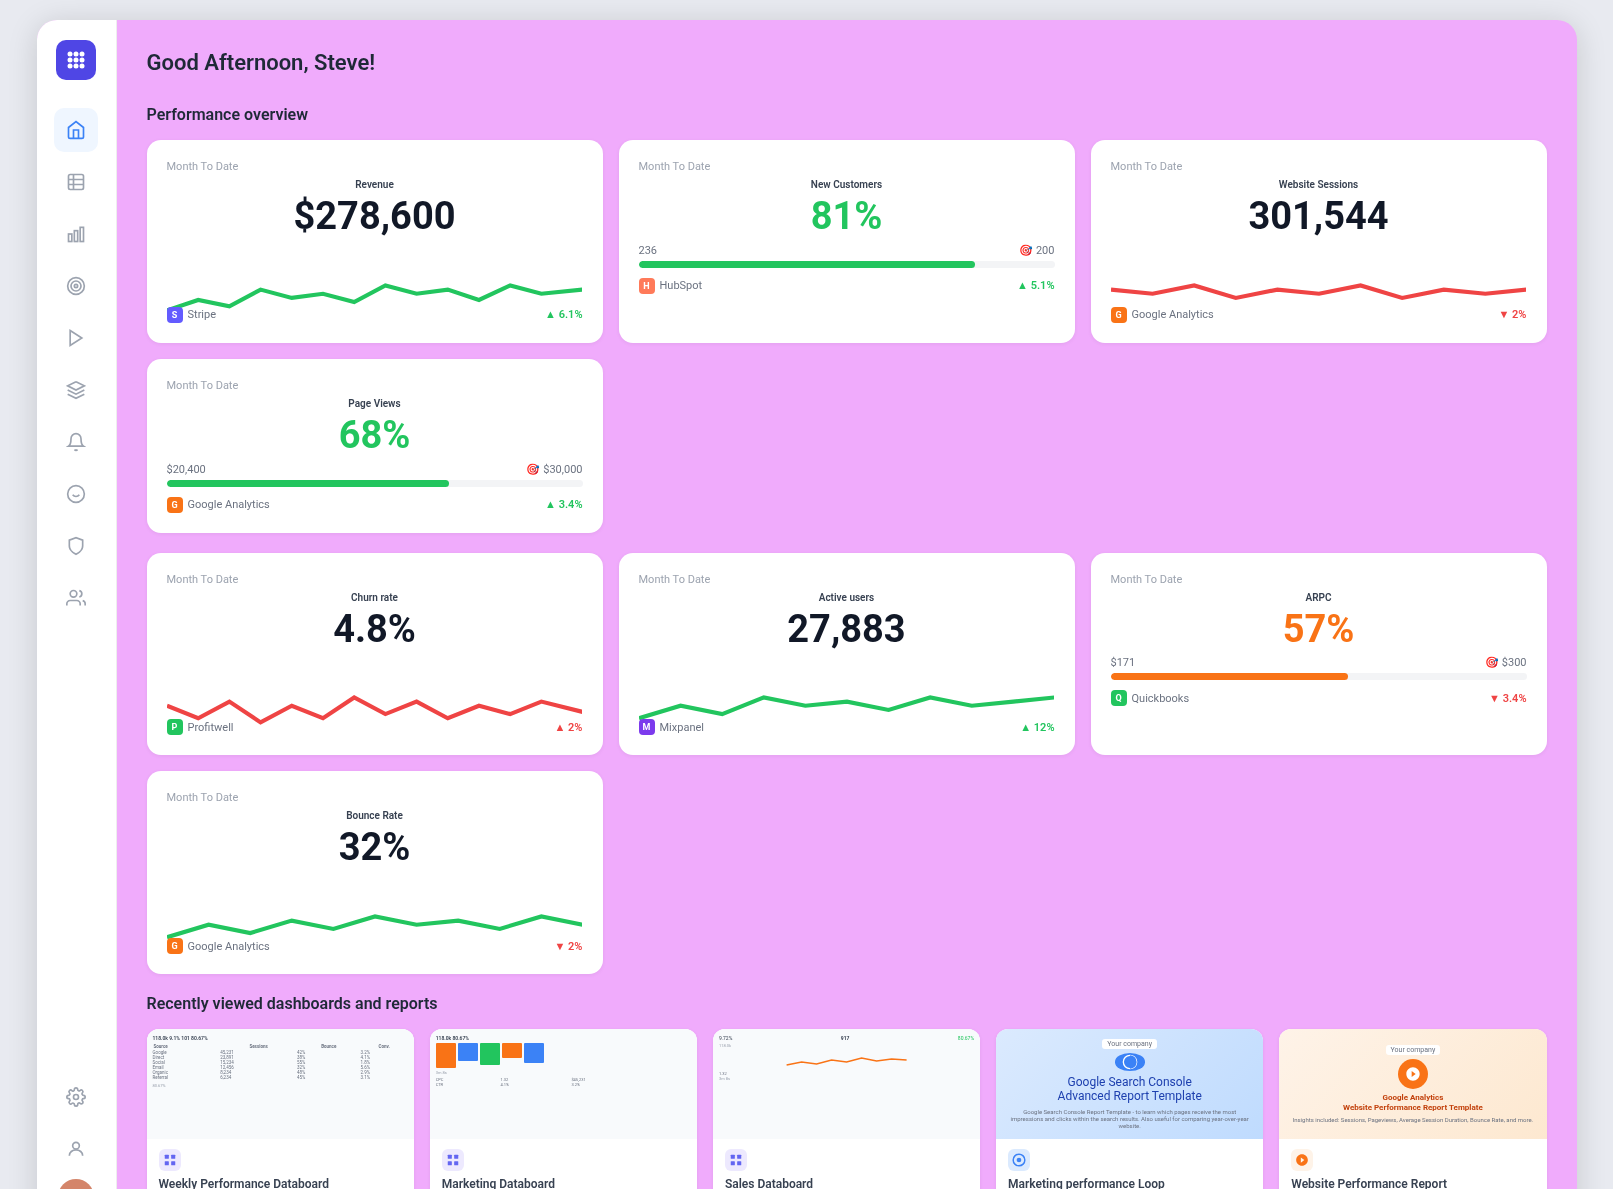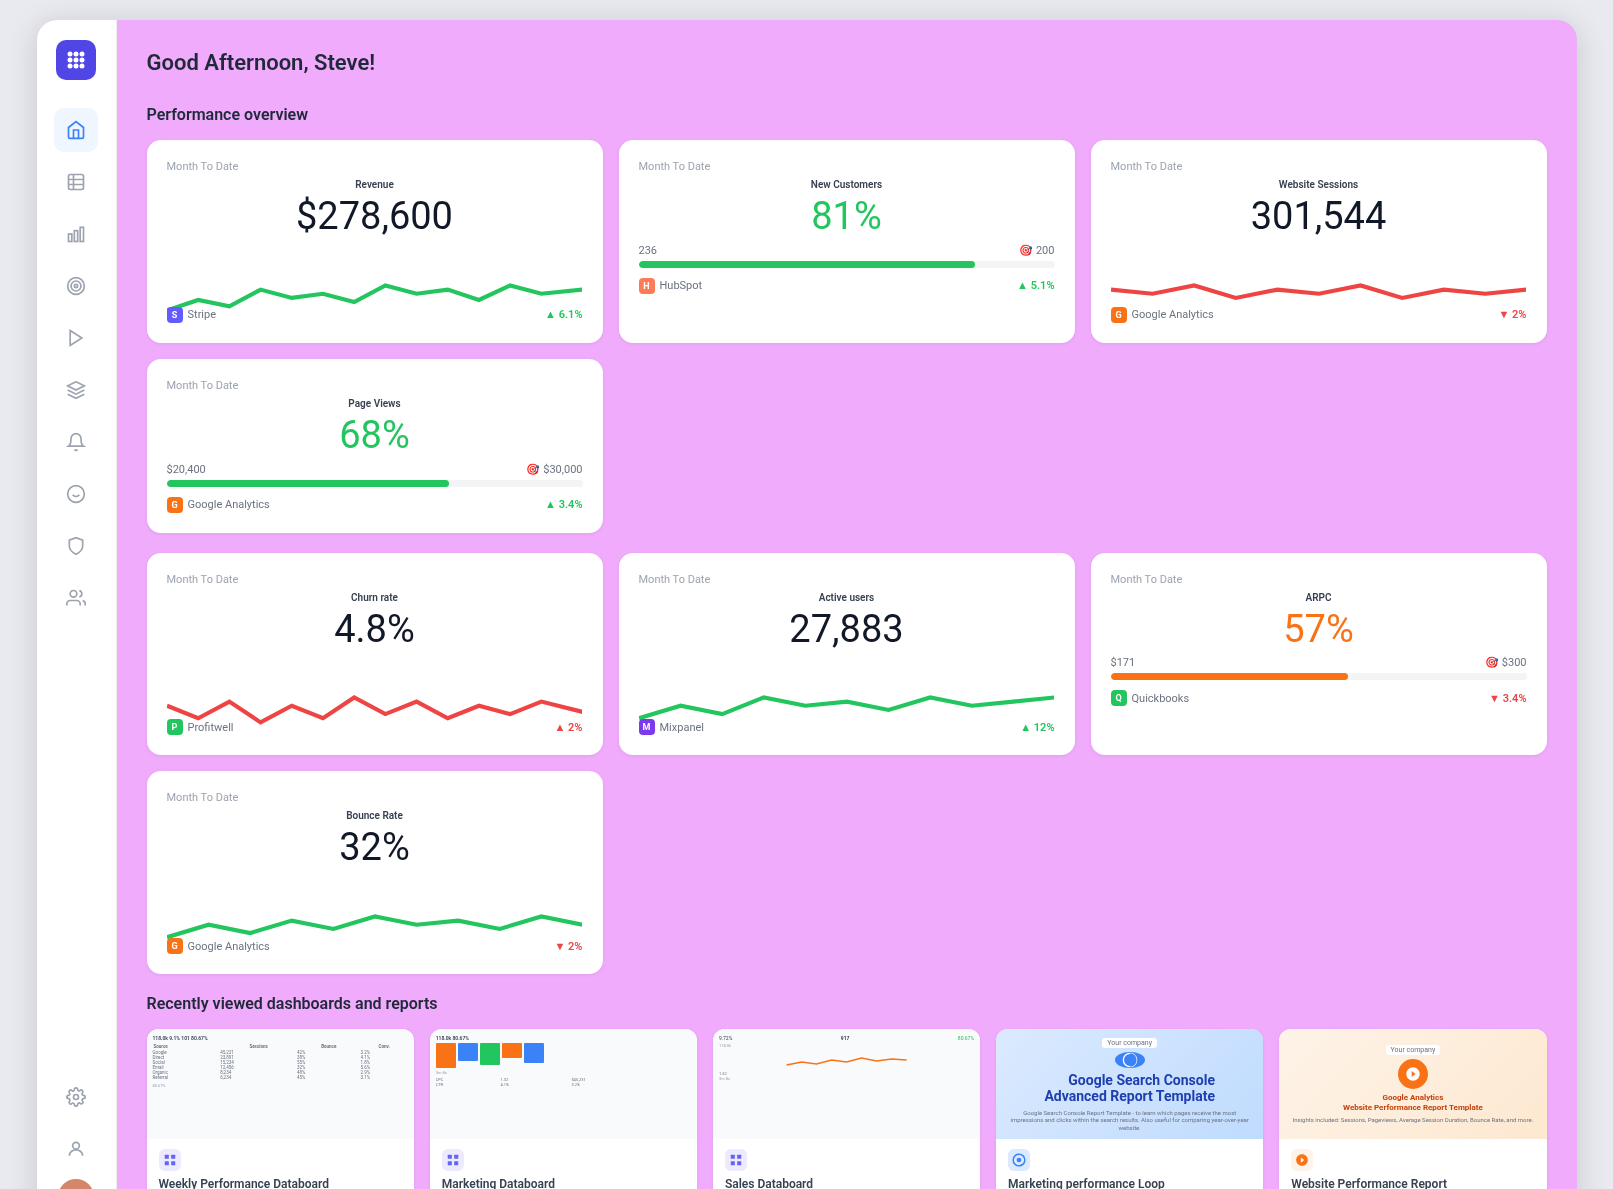--- a/index.html
+++ b/index.html
@@ -123,21 +123,21 @@
       text-transform: capitalize;
     }
     .metric-title {
       font-size: 10px;
       font-weight: 600;
       color: #374151;
       text-align: center;
     }
     .metric-value {
       font-size: 38px;
-      font-weight: 400;
+      font-weight: 700;
       color: #111827;
       text-align: center;
       line-height: 1.1;
     }
     .metric-value.green { color: #22c55e; }
     .metric-value.orange { color: #f97316; }
     
     .mini-chart {
       height: 45px;
       margin: 4px 0;
@@ -672,21 +672,21 @@
         <div class="dashboard-card">
           <div class="dashboard-thumb">
             <div style="width:100%;height:100%;background:linear-gradient(135deg,#dbeafe,#bfdbfe);padding:10px;display:flex;flex-direction:column;align-items:center;justify-content:center;gap:4px;text-align:center;">
               <div style="font-size:7px;color:#6b7280;background:#fff;padding:1px 5px;border-radius:3px;">Your company</div>
               <div style="width:30px;height:30px;border-radius:50%;background:#3b82f6;display:flex;align-items:center;justify-content:center;">
                 <svg width="16" height="16" viewBox="0 0 24 24" fill="white">
                     <circle cx="12" cy="12" r="10" stroke="white" fill="none" stroke-width="2"></circle>
                     <path d="M12 2a10 10 0 010 20" fill="#3b82f6"></path>
                   </svg>
               </div>
-              <div style="font-size:14px;font-weight:700;color:#1e40af;line-height:1.2;text-align:right;">Google Search Console<br>Advanced Report Template</div>
+              <div style="font-size:12px;font-weight:400;color:#1e40af;line-height:1.2;">Google Search Console<br>Advanced Report Template</div>
               <div style="font-size:6px;color:#6b7280;line-height:1.2;">Google Search Console Report Template - to learn which pages receive the most impressions and clicks within the search results. Also useful for comparing year-over-year website.</div>
             </div>
           </div>
           <div class="dashboard-info">
             <div class="dashboard-source-icon" style="background:#dbeafe;">
               <svg width="14" height="14" viewBox="0 0 24 24" fill="#3b82f6">
                   <circle cx="12" cy="12" r="10" fill="none" stroke="#3b82f6" stroke-width="2.5"></circle>
                   <circle cx="12" cy="12" r="4" fill="#3b82f6"></circle>
                 </svg>
             </div>

